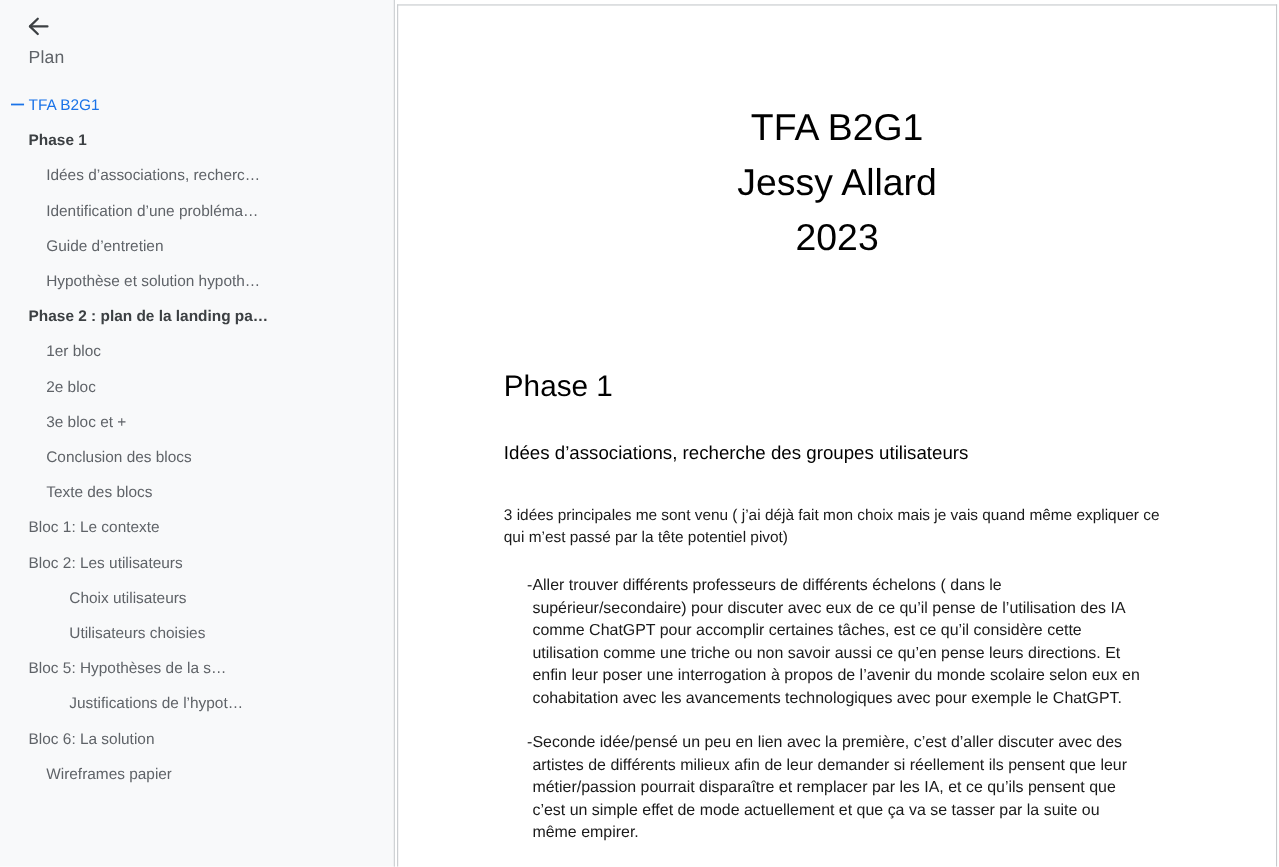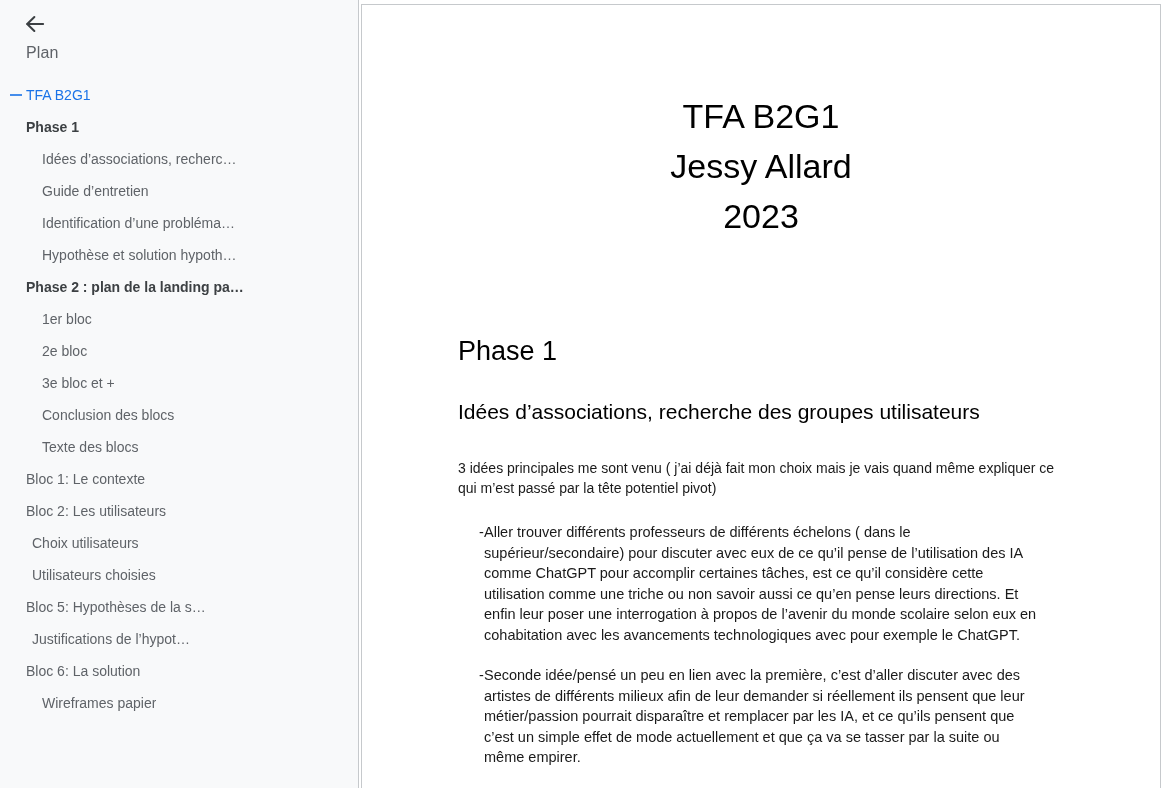--- a/index.html
+++ b/index.html
@@ -98,21 +98,21 @@
 
   
   .lvl-root  { padding-left: 26px; color: #1a73e8; font-weight: 400; }
   .lvl-root .outline-text { max-width: 290px; }
   .lvl-0     { padding-left: 26px; color: #3c4043; font-weight: 700; }
   .lvl-0 .outline-text { max-width: 230px; }
   .lvl-1     { padding-left: 42px; color: #5f6368; font-weight: 400; align-items: flex-end; }
   .lvl-1 .outline-text { max-width: 215px; }
   .lvl-2     { padding-left: 26px; color: #5f6368; font-weight: 400; }
   .lvl-2 .outline-text { max-width: 205px; }
-  .lvl-3     { padding-left: 32px; color: #5f6368; font-weight: 400; }
+  .lvl-3     { padding-left: 63px; color: #5f6368; font-weight: 400; }
   .lvl-3 .outline-text { max-width: 195px; }
 
   
   #doc-viewport {
     flex: 1;
     height: 788px;
     background: #ffffff;
     overflow: hidden;
     position: relative;
     display: flex;
@@ -143,21 +143,21 @@
 
   .h1 {
     font-size: 27px;
     line-height: 34px;
     color: #000000;
     font-weight: 400;
     margin-top: 93px;
   }
 
   .h2 {
-    font-size: 21px;
+    font-size: 17px;
     line-height: 28px;
     color: #000000;
     font-weight: 400;
     margin-top: 30px;
   }
 
   .body-par {
     font-size: 14px;
     line-height: 20px;
     color: #1a1a1a;
@@ -216,24 +216,24 @@
           </span>
           <span class="outline-text">TFA B2G1</span>
         </li>
         <li class="outline-item lvl-0">
           <span class="outline-text">Phase 1</span>
         </li>
         <li class="outline-item lvl-1">
           <span class="outline-text">Idées d’associations, recherc…</span>
         </li>
         <li class="outline-item lvl-1">
+          <span class="outline-text">Identification d’une probléma…</span>
+        </li>
+        <li class="outline-item lvl-1">
           <span class="outline-text">Guide d’entretien</span>
-        </li>
-        <li class="outline-item lvl-1">
-          <span class="outline-text">Identification d’une probléma…</span>
         </li>
         <li class="outline-item lvl-1">
           <span class="outline-text">Hypothèse et solution hypoth…</span>
         </li>
         <li class="outline-item lvl-0">
           <span class="outline-text">Phase 2 : plan de la landing pa…</span>
         </li>
         <li class="outline-item lvl-1">
           <span class="outline-text">1er bloc</span>
         </li>

